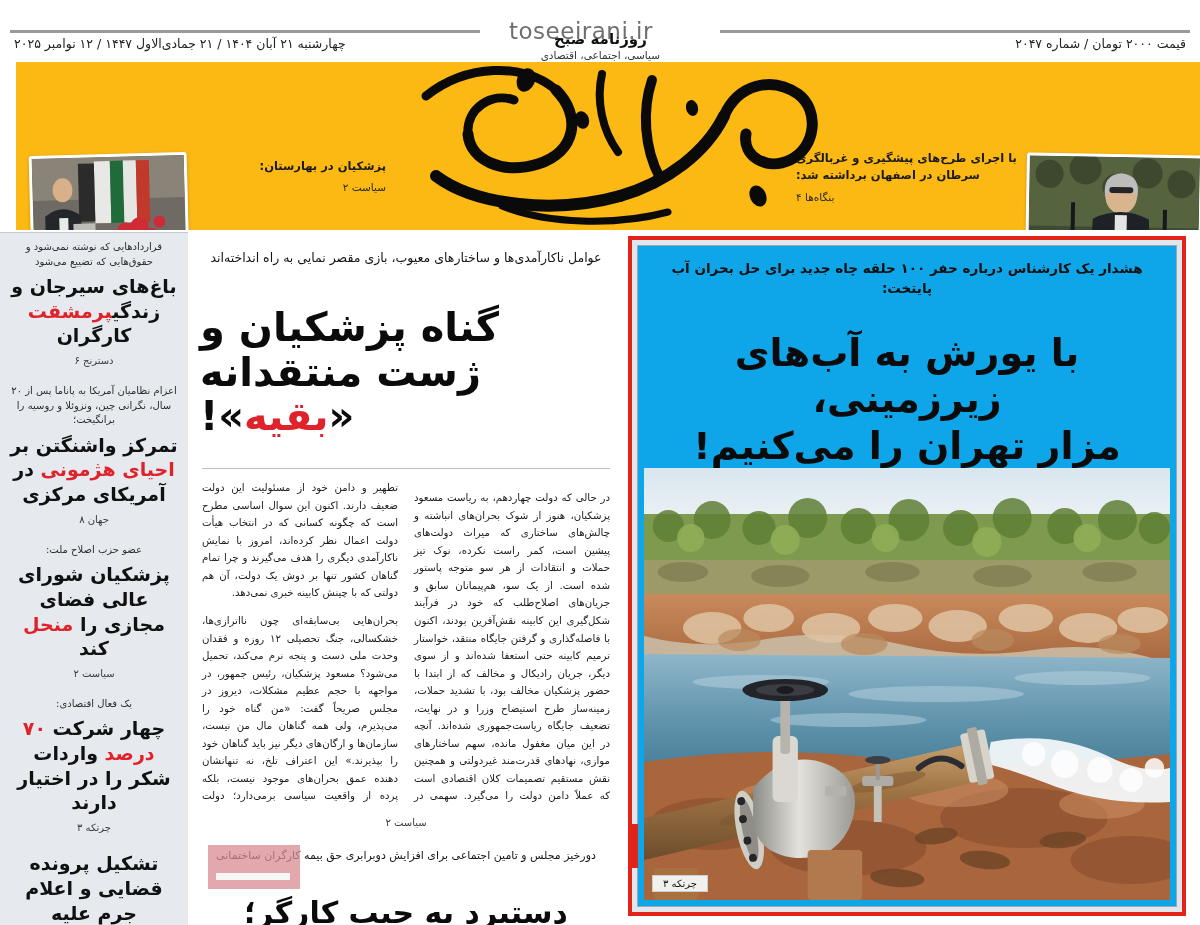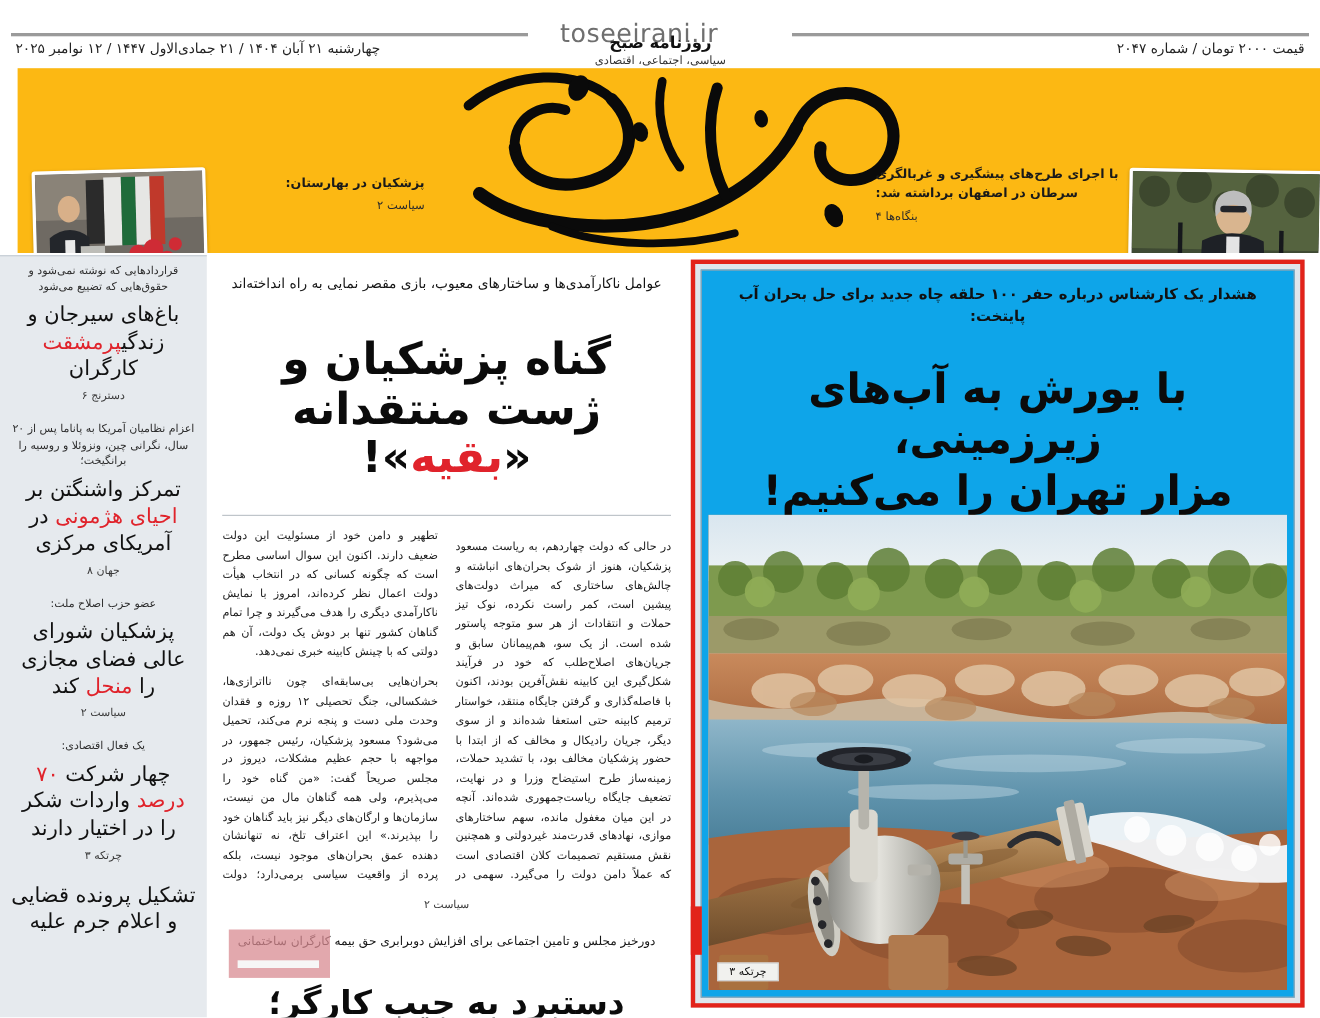--- a/index.html
+++ b/index.html
@@ -66,36 +66,36 @@
   .col-sidebar{
     position:absolute;right:1012px;left:0;top:0;bottom:0;width:188px;
     background:#e6eaee;border-top:1px solid #c3cad1;
   }
   .col-center{position:absolute;left:190px;top:0;width:432px;height:693px;background:#fff;}
   .col-lead{position:absolute;left:624px;top:0;width:572px;height:693px;}
 
   
   .sb-item{padding:7px 10px 5px 10px;direction:rtl;text-align:center;}
   .sb-kicker{font-size:10px;line-height:1.45;color:#2d2d2d;margin-bottom:5px;}
-  .sb-title{font-size:19px;line-height:1.3;font-weight:normal;color:#111;}
+  .sb-title{font-size:19px;line-height:1.3;font-weight:bold;color:#111;}
   .sb-title .hl{color:#e0232b;}
   .sb-sec{font-size:10px;color:#3a3a3a;margin-top:7px;}
   .sb-dots{
     height:1px;margin:5px 6px 0 6px;
     background-image:radial-gradient(circle,#8d969f 1px,transparent 1.2px);
     background-size:6px 6px;background-repeat:repeat-x;background-position:0 0;
   }
 
   
   .c-kicker{
     direction:rtl;text-align:center;font-size:12.5px;line-height:1.6;color:#141414;
     padding:16px 14px 0 14px;
   }
   .c-head{
-    direction:rtl;text-align:center;padding:10px 10px 2px 10px;
+    direction:rtl;text-align:left;padding:10px 10px 2px 10px;
     font-size:40px;line-height:1.12;font-weight:bold;color:#0b0b0b;letter-spacing:-.5px;
   }
   .c-head .red{color:#e0232b;}
   .c-rule{height:1px;background:#b9bfc5;margin:14px 12px 10px 12px;}
   .c-body{
     direction:rtl;column-count:2;column-gap:16px;padding:0 12px;
     font-size:10.2px;line-height:1.72;text-align:justify;color:#1b1b1b;
     height:330px;overflow:hidden;
   }
   .c-sec{direction:rtl;text-align:center;font-size:10px;color:#3a3a3a;margin-top:8px;}

